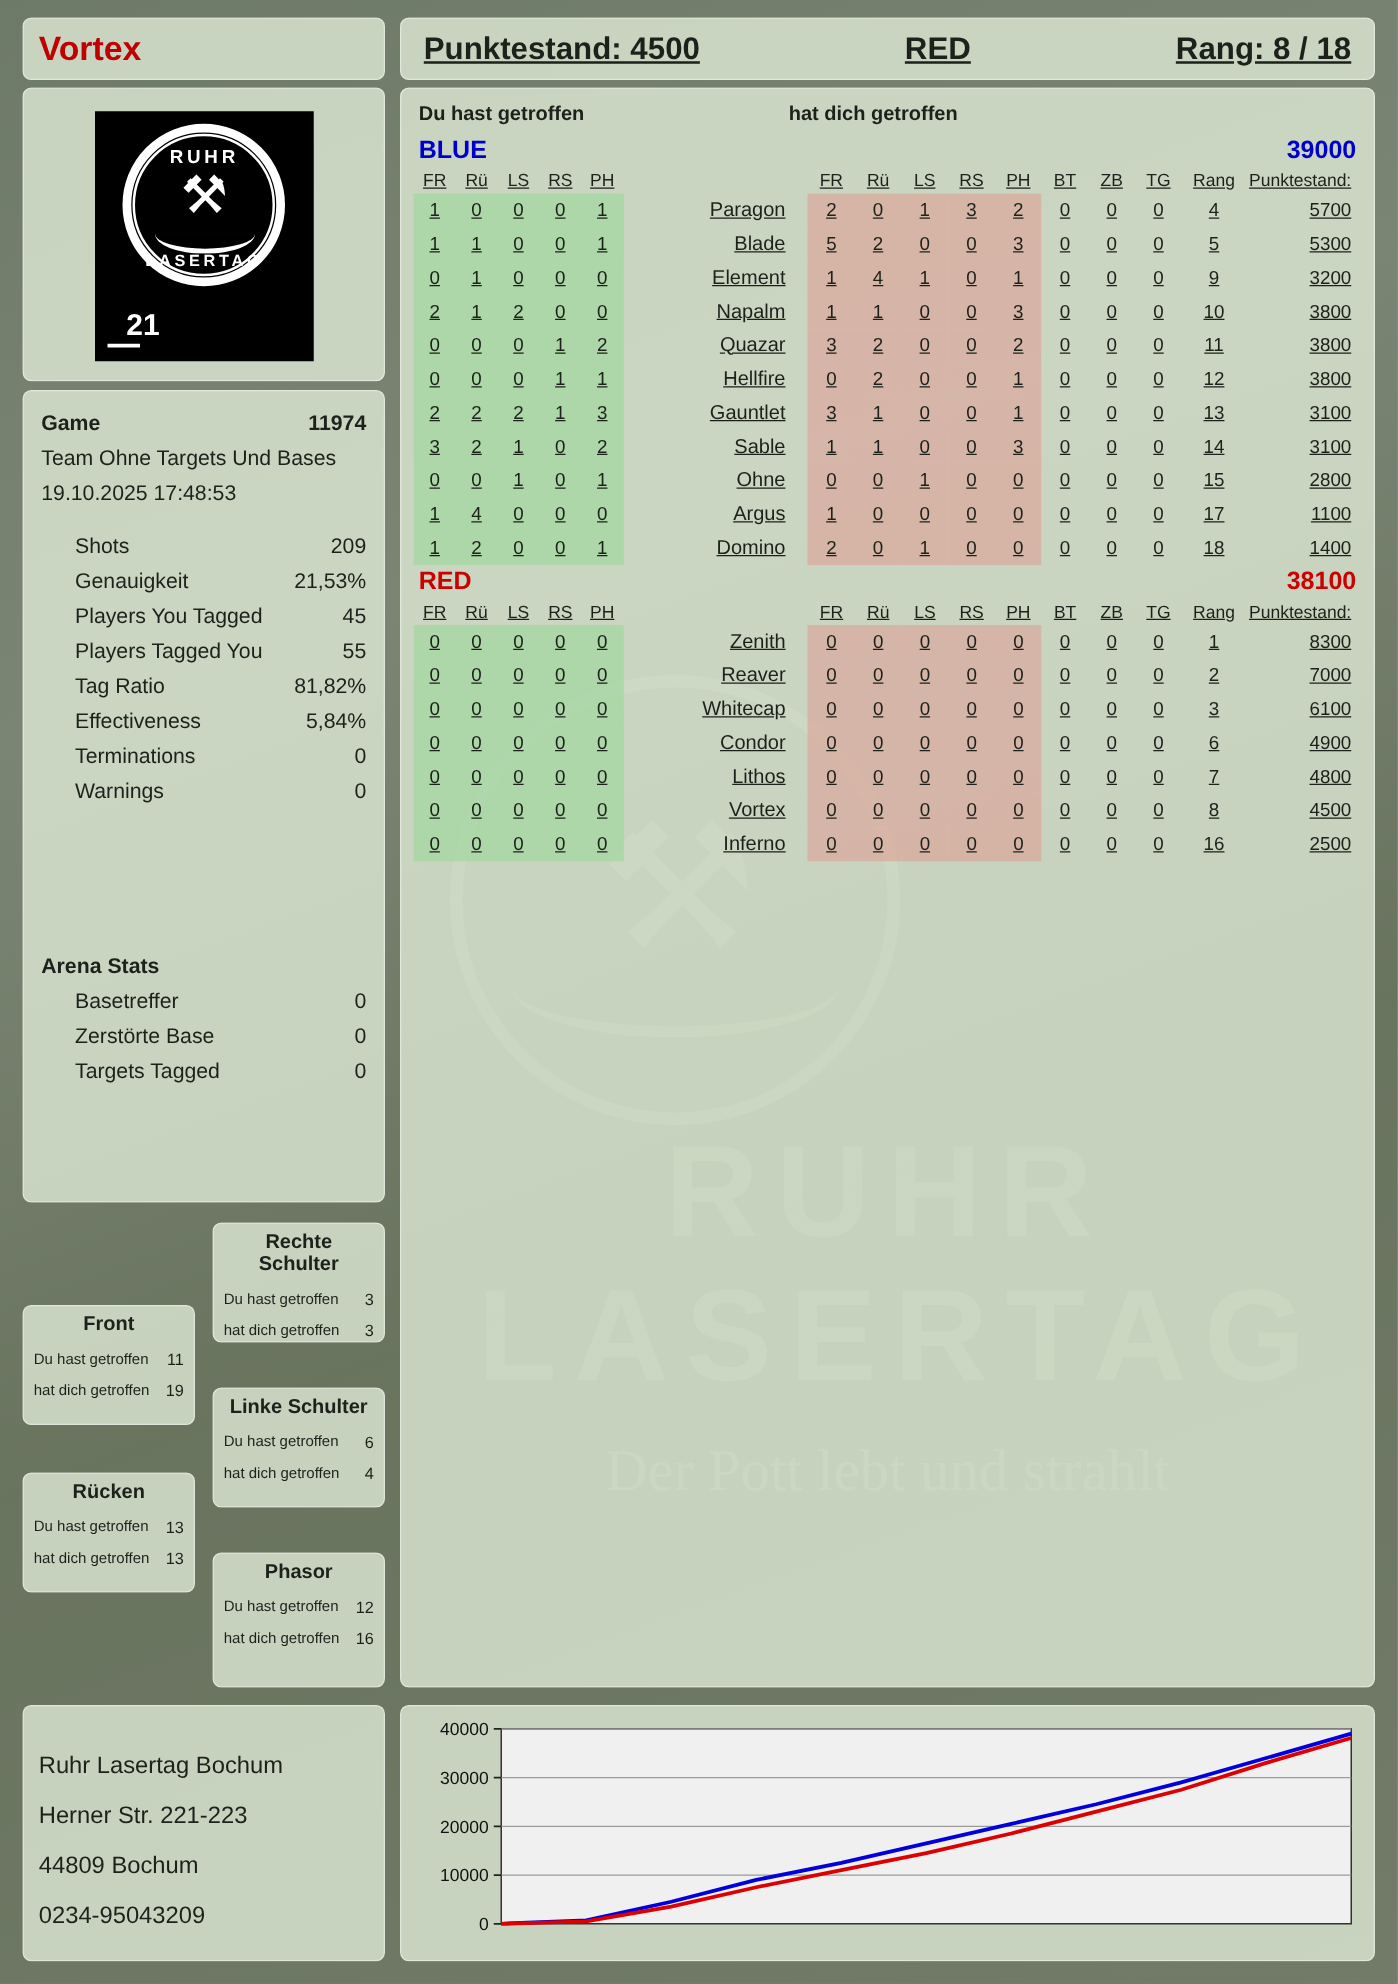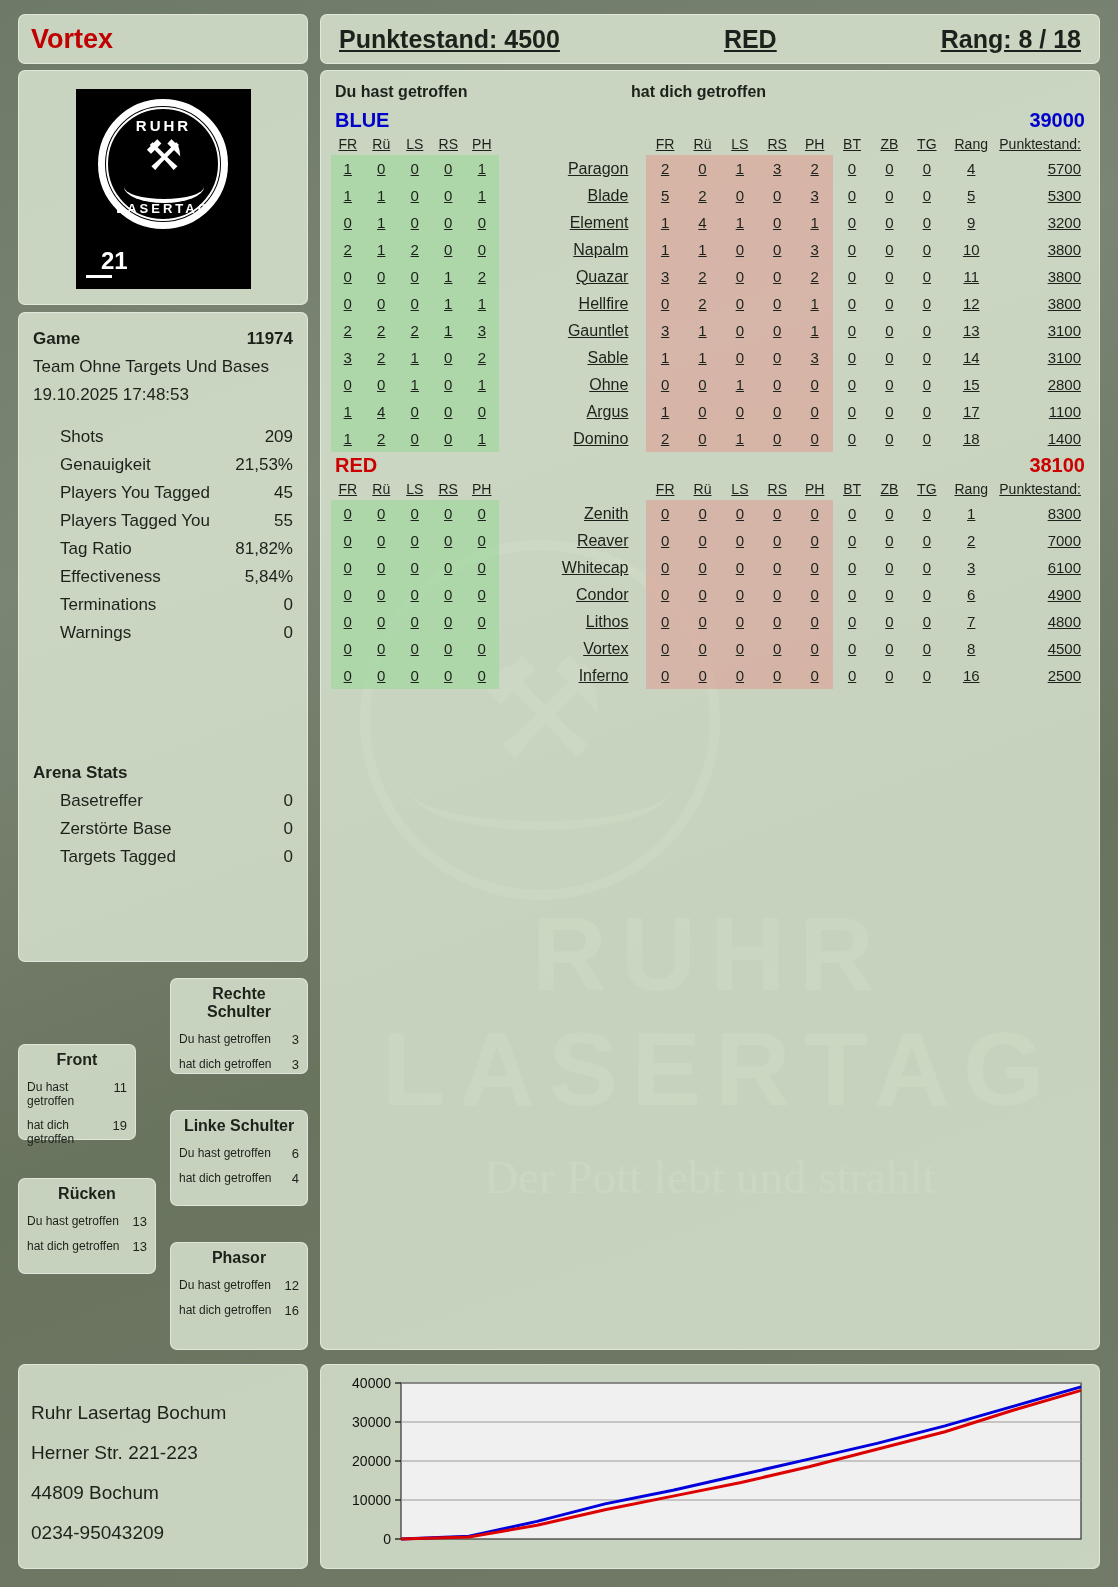--- a/index.html
+++ b/index.html
@@ -116,21 +116,21 @@
   .biggap { height: 110px; }
 
   
   .zone { position: absolute; background: rgba(223,234,214,0.80);
           border: 1px solid rgba(255,255,255,0.45); border-radius: 7px; padding: 6px 8px;}
   .zone .zt { text-align:center; font-weight:bold; font-size: 16px; color:#1d211b; margin-bottom: 6px;}
   .zone .zr { display:flex; justify-content: space-between; font-size: 12px; color:#1d211b; padding: 5px 0;}
   .zone .zr .v { font-size: 13px; }
 
   #zone-rs { left: 170px; top: 978px; width: 138px; height: 96px; }
-  #zone-front { left: 18px; top: 1044px; width: 118px; height: 96px; }
+  #zone-front { left: 18px; top: 1044px; width: 138px; height: 96px; }
   #zone-ls { left: 170px; top: 1110px; width: 138px; height: 96px; }
   #zone-back { left: 18px; top: 1178px; width: 138px; height: 96px; }
   #zone-ph { left: 170px; top: 1242px; width: 138px; height: 108px; }
 
   
   #addr-panel { left: 18px; top: 1364px; width: 290px; height: 205px; padding: 28px 12px; }
   .addr-line { font-size: 19px; color:#1d211b; padding: 9px 0; }
 
   
   #board { left: 320px; top: 70px; width: 780px; height: 1280px; padding: 8px 10px; }

